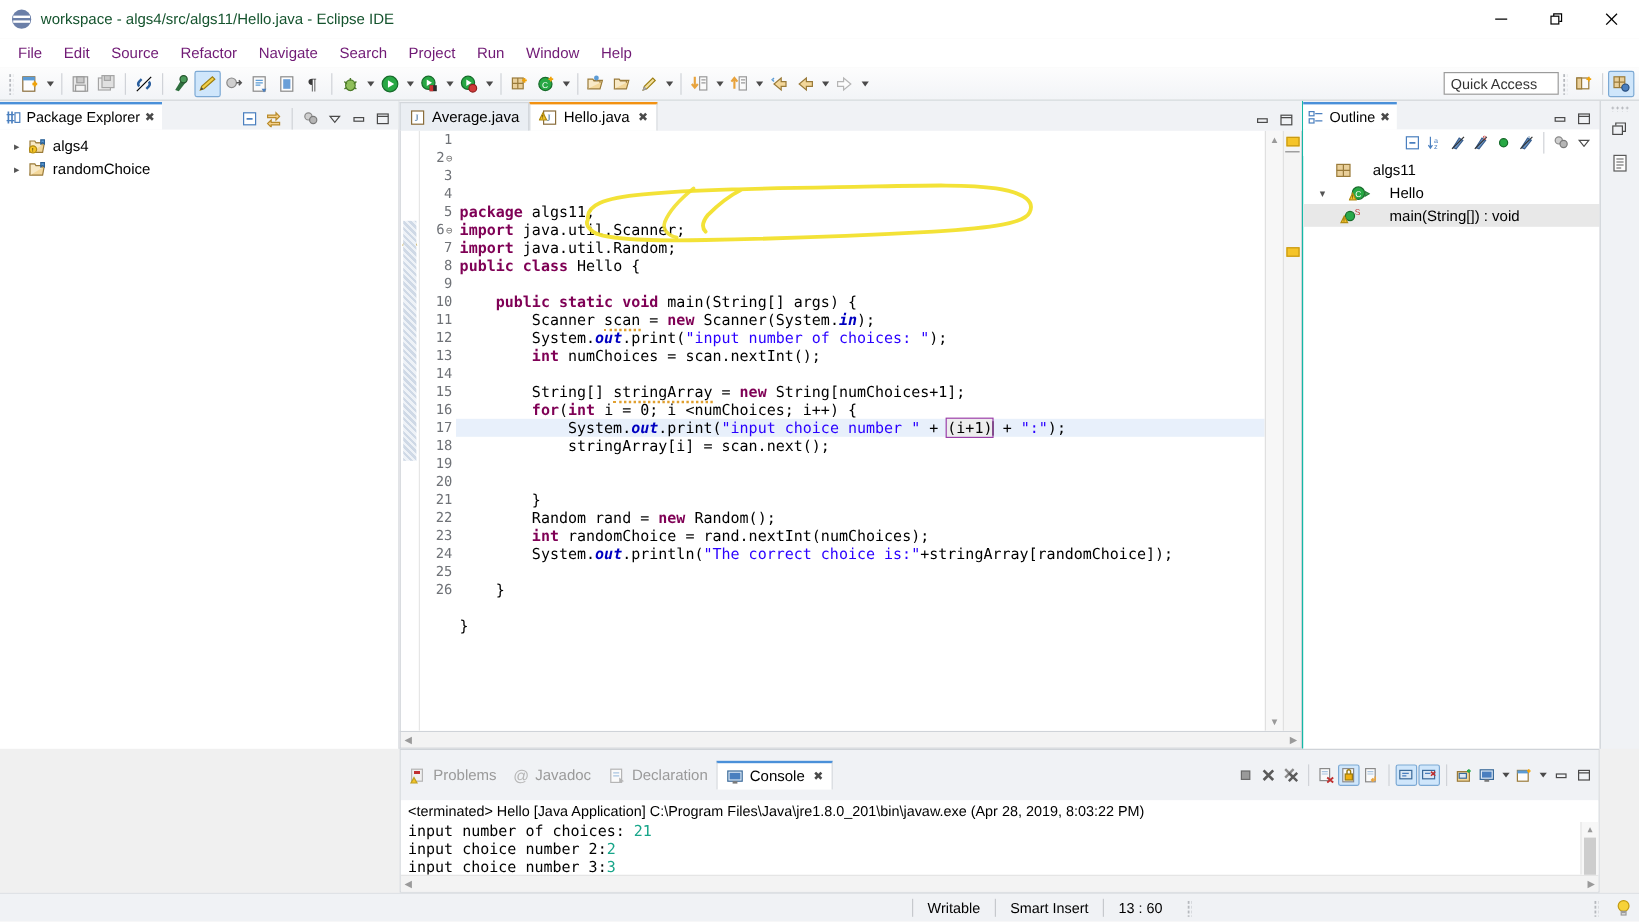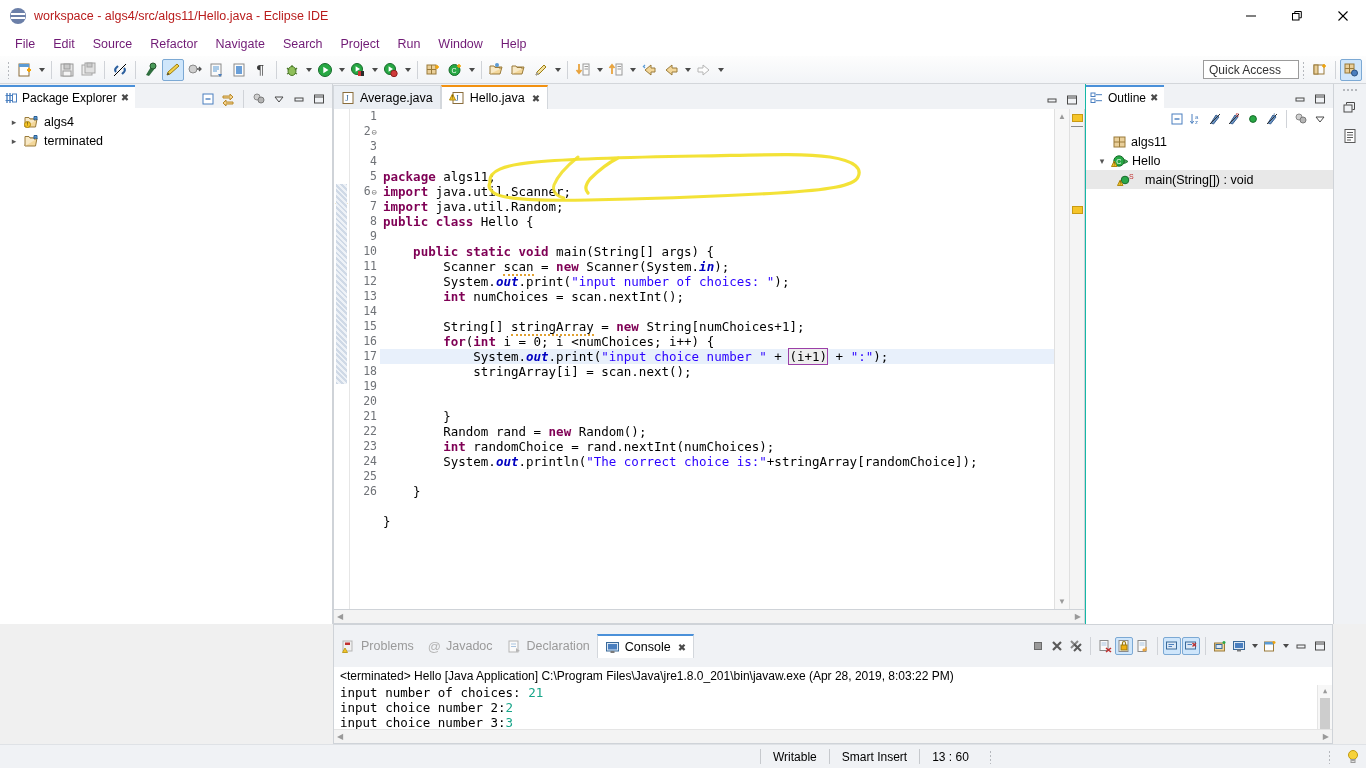--- a/index.html
+++ b/index.html
@@ -31,21 +31,21 @@
     background: #6b7fa8;
     position: relative; flex: none;
   }
   .title-icon::before, .title-icon::after {
     content: ""; position: absolute; left: 1px; right: 1px;
     height: 2px; background: #ffffff;
   }
   .title-icon::before { top: 5px; }
   .title-icon::after { top: 9px; }
   .title-text {
-    font-size: 12.5px; color: #b91c1c; white-space: nowrap;
+    font-size: 12.5px; color: #14532d; white-space: nowrap;
   }
   .win-buttons { margin-left: auto; display: flex; height: 32px; }
   .win-btn {
     width: 46px; height: 32px; display: flex;
     align-items: center; justify-content: center;
     font-size: 13px; color: #000; cursor: default;
   }
 
   
   .menubar {
@@ -217,21 +217,21 @@
     width: 248px; flex: none; display: flex; flex-direction: column;
     background: #ffffff; border-left: 1px solid #14b8a6;
   }
   .outline-toolbar {
     height: 22px; flex: none; display: flex; align-items: center;
     justify-content: flex-end; gap: 1px; background: #ffffff;
     padding-right: 4px;
   }
   .outline-tree { font-size: 12.5px; padding-top: 2px; }
   .outline-row {
-    display: flex; align-items: center; height: 19px; gap: 3px;
+    display: flex; align-items: center; height: 19px; gap: 16px;
     cursor: default;
   }
   .outline-row.sel { background: #e8e8e8; }
 
   
   .fastview {
     width: 33px; flex: none; background: #f0f2f5;
     border-left: 1px solid #cfd3d8; display: flex; flex-direction: column;
     align-items: center; padding-top: 4px; gap: 2px;
   }
@@ -621,21 +621,21 @@
         </div>
         <div class="tree-row">
           <span class="twisty">▸</span>
           <span>
             <svg width="16" height="16" viewBox="0 0 16 16">
               <path d="M1 13 L2.5 5 L13 5 L11.5 13 Z" fill="#f3d79a" stroke="#9a7b3a"></path>
               <path d="M1 13 L1 3.5 L5 3.5 L6 5 L11 5 L11 7" fill="#f8e9c6" stroke="#9a7b3a"></path>
               <path d="M10 2.5 L13 2.5 L13 6 L11.5 5 L10 6 Z" fill="#5b9bd5" stroke="#2a5f94"></path>
             </svg>
           </span>
-          <span>terminated</span>
+          <span>randomChoice</span>
         </div>
       </div>
     </div>
 
     <div class="center-panel">
       <div class="editor-tabbar">
         <div class="editor-tab">
           <span>
             <svg width="14" height="14" viewBox="0 0 14 14">
               <rect x="2" y="1.5" width="10" height="11" fill="#fff" stroke="#8a6d3b"></rect>

